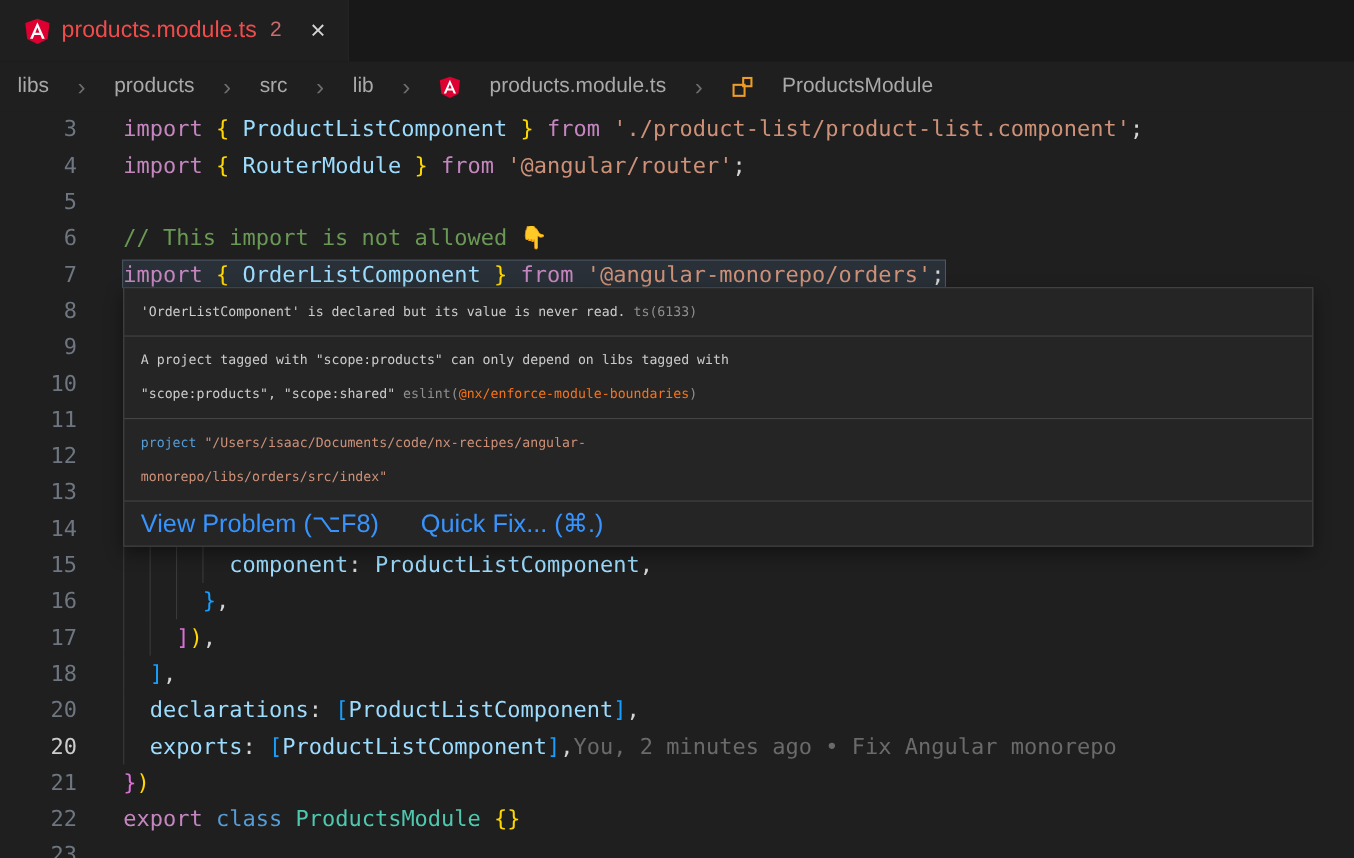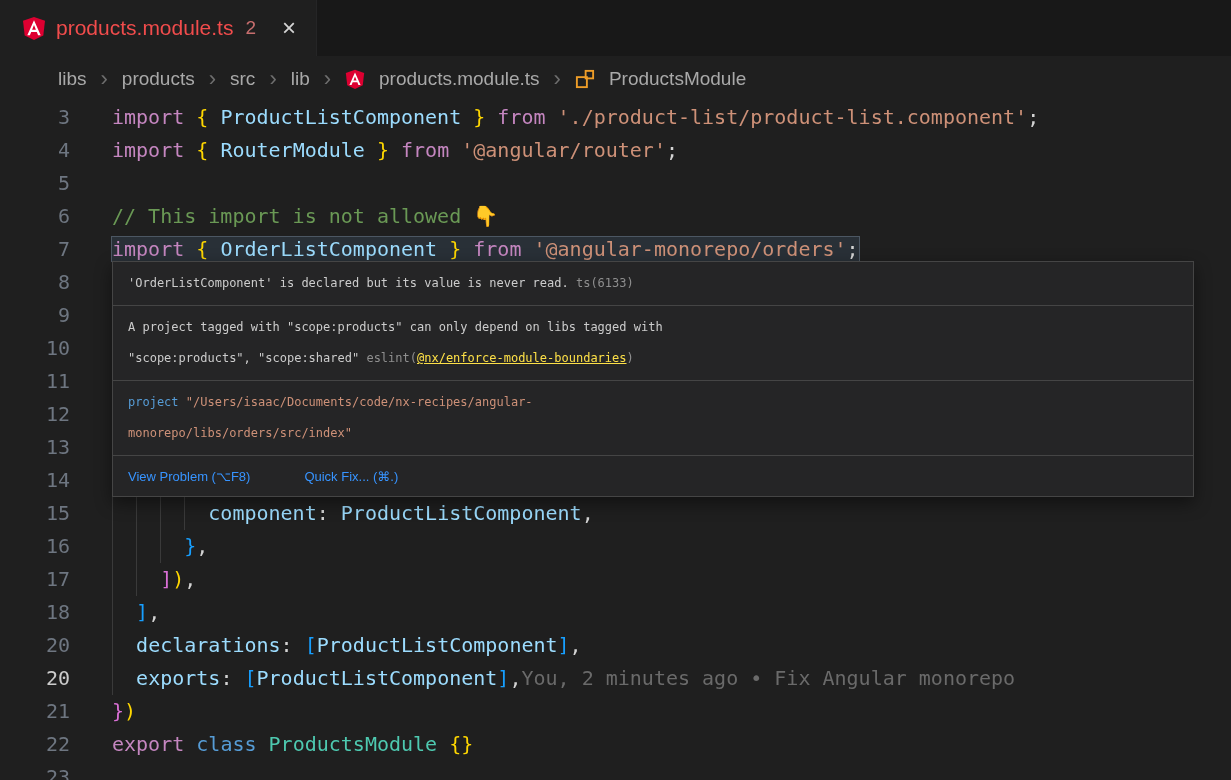--- a/index.html
+++ b/index.html
@@ -9,22 +9,22 @@
   
   .tabbar { height:56px; background:#181818; display:flex; align-items:stretch; }
   .tab { display:flex; align-items:center; gap:10px; padding:0 20px 0 22px;
          background:#1f1f1f; border-right:1px solid #252526; cursor:pointer; }
   .tab-icon svg, .bc-icon svg { display:block; }
   .tab-label { color:#f14c4c; font-size:21px; }
   .tab-badge { color:#c76e6e; font-size:19px; margin-left:2px; }
   .tab-close { color:#d4d4d4; font-size:24px; margin-left:16px; cursor:pointer; line-height:1; }
 
   
-  .breadcrumb { height:45px; display:flex; align-items:center; padding-left:30px;
-                gap:14px; font-size:19px; color:#a9a9a9; background:#1f1f1f;margin-left:28px; }
+  .breadcrumb { height:45px; display:flex; align-items:center; padding-left:16px;
+                gap:26px; font-size:19px; color:#a9a9a9; background:#1f1f1f; }
   .bc-item { cursor:pointer; white-space:nowrap; }
   .bc-sep { color:#6e6e6e; font-size:22px; line-height:1; }
 
   
   .editor { position:relative; font-family:"DejaVu Sans Mono", monospace; font-size:20px; }
   .line { display:flex; height:33px; line-height:33px; white-space:pre; }
   .gutter { width:112px; padding-right:42px; text-align:right; color:#6e7681; flex:none; }
   .gutter.active { color:#cccccc; }
   .content { position:relative; flex:1; }
   .guide { position:absolute; top:0; bottom:0; width:1px; background:#3a3a3a; }
@@ -36,35 +36,35 @@
   .c-cls { color:#4EC9B0; }
   .c-str { color:#CE9178; }
   .c-com { color:#6A9955; }
   .c-pun { color:#D4D4D4; }
   .c-b1  { color:#FFD700; }
   .c-b2  { color:#DA70D6; }
   .c-b3  { color:#179FFF; }
   .c-msg { color:#cccccc; }
   .c-dim { color:#8f8f8f; }
   .c-emoji { color:#e8b339; }
-  .c-link { color:#fde047; text-decoration:underline; cursor:pointer; }
+  .c-link { color:#f97316; cursor:pointer; }
 
   .fx-hl { background:rgba(86,128,168,0.18); outline:1px solid rgba(150,180,210,0.38); }
   .fx-sq { text-decoration:underline wavy #f14c4c 1.5px; text-underline-offset:5px;
            text-decoration-skip-ink:none; }
   .fx-hl.fx-sq, .fx-sq .c-str, .fx-sq span { text-decoration-color:#f14c4c; }
 
   
   .popup { position:absolute; left:112px; top:160px; width:1082px; background:#252526;
            border:1px solid #454545; z-index:5; box-shadow:0 6px 16px rgba(0,0,0,0.45); }
   .hover-section { padding:6px 15px; font-size:12px; line-height:31px;
                    font-family:"DejaVu Sans Mono", monospace; border-bottom:1px solid #454545;
                    white-space:pre-wrap; }
-  .hover-actions { display:flex; gap:54px; padding:0 15px; height:40px; align-items:center;
-                   font-size:13px; font-family:"Liberation Sans", sans-serif; }
+  .hover-actions { display:flex; gap:38px; padding:0 15px; height:40px; align-items:center;
+                   font-size:23px; font-family:"Liberation Sans", sans-serif; }
   .hover-action { color:#3794ff; cursor:pointer; white-space:nowrap; }
 </style>
 </head>
 <body>
 
 <div class="tabbar">
   <div class="tab">
     <span class="tab-icon">
       <svg width="24" height="24" viewBox="0 0 24 24">
         <path fill="#dd0031" d="M12 1 L23 4.8 L21.3 19.4 L12 24 L2.7 19.4 L1 4.8 Z"></path>

